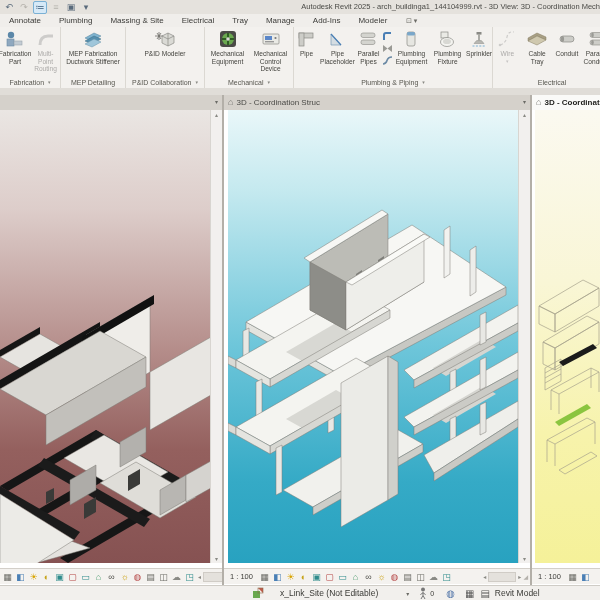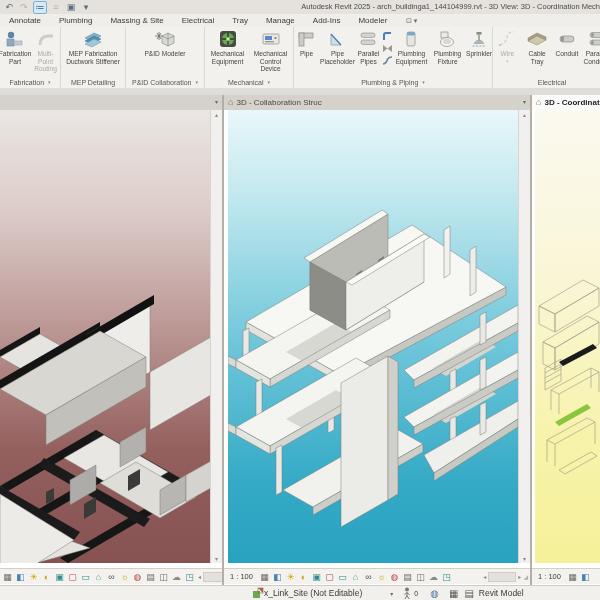--- a/index.html
+++ b/index.html
@@ -359,21 +359,21 @@
       <span class="track"></span>
       <span class="sa">▸</span>
     </span>
   </div>
 </div>
 <div class="winborder" style="left:222px"></div>
 
 <div class="win" style="left:224px;width:306px">
   <div class="wtitle">
     <span class="home">⌂</span>
-    <span>3D - Collaboration Struc</span>
+    <span>3D - Coordination Struc</span>
     <span class="wmenu">▾</span>
   </div>
   <div class="viewport vp-mid" style="left:4px;width:290px;height:453px">
     <svg width="290" height="458" viewBox="0 0 290 458">
 
       <polygon class="mpoly" points="278,177 113,265 113,273 278,185" fill="#c8c8c3"></polygon>
       <polygon class="mpoly" points="18,212 113,265 113,273 18,220" fill="#e3e3de"></polygon>
       <polygon class="mpoly" points="184,115 278,177 113,265 18,212" fill="#f7f7f4"></polygon>
 
       <polygon class="mpoly" points="216,120 222,116 222,164 216,168" fill="#f2f2ef"></polygon>
@@ -492,21 +492,21 @@
   </div>
 </div>
 
 <div id="statusbar">
   <span class="sp" style="width:252px"></span>
   <svg class="sp" width="12" height="12">
     <rect x="1" y="4" width="7" height="7" fill="#6aa84f"></rect>
     <polygon points="6,1 11,1 11,6" fill="#c05a4a"></polygon>
     <rect x="6" y="1" width="5" height="5" fill="none" stroke="#8a6a4a" stroke-width=".6"></rect>
   </svg>
-  <span class="sp" style="margin-left:0">x_Link_Site (Not Editable)</span>
+  <span class="sp" style="margin-left:16px">x_Link_Site (Not Editable)</span>
   <span class="sp" style="margin-left:28px;font-size:6px;color:#6b6b66">▾</span>
   <svg class="sp" style="margin-left:10px" width="10" height="12">
     <circle cx="4" cy="2.5" r="2" fill="#777"></circle>
     <path d="M4 5 L4 8.5 M4 5.8 L1.4 7.6 M4 5.8 L6.6 7.6 M4 8.5 L2 12 M4 8.5 L6 12" stroke="#777" stroke-width="1" fill="none"></path>
   </svg>
   <span class="sp" style="margin-left:1px;font-size:7px">0</span>
   <span class="sp" style="margin-left:12px;color:#4a6fa5;font-size:10px">◍</span>
   <span class="sp" style="margin-left:10px;color:#555;font-size:10px">▦</span>
   <span class="sp" style="margin-left:6px;color:#555;font-size:10px">▤</span>
   <span class="sp" style="margin-left:5px">Revit Model</span>

